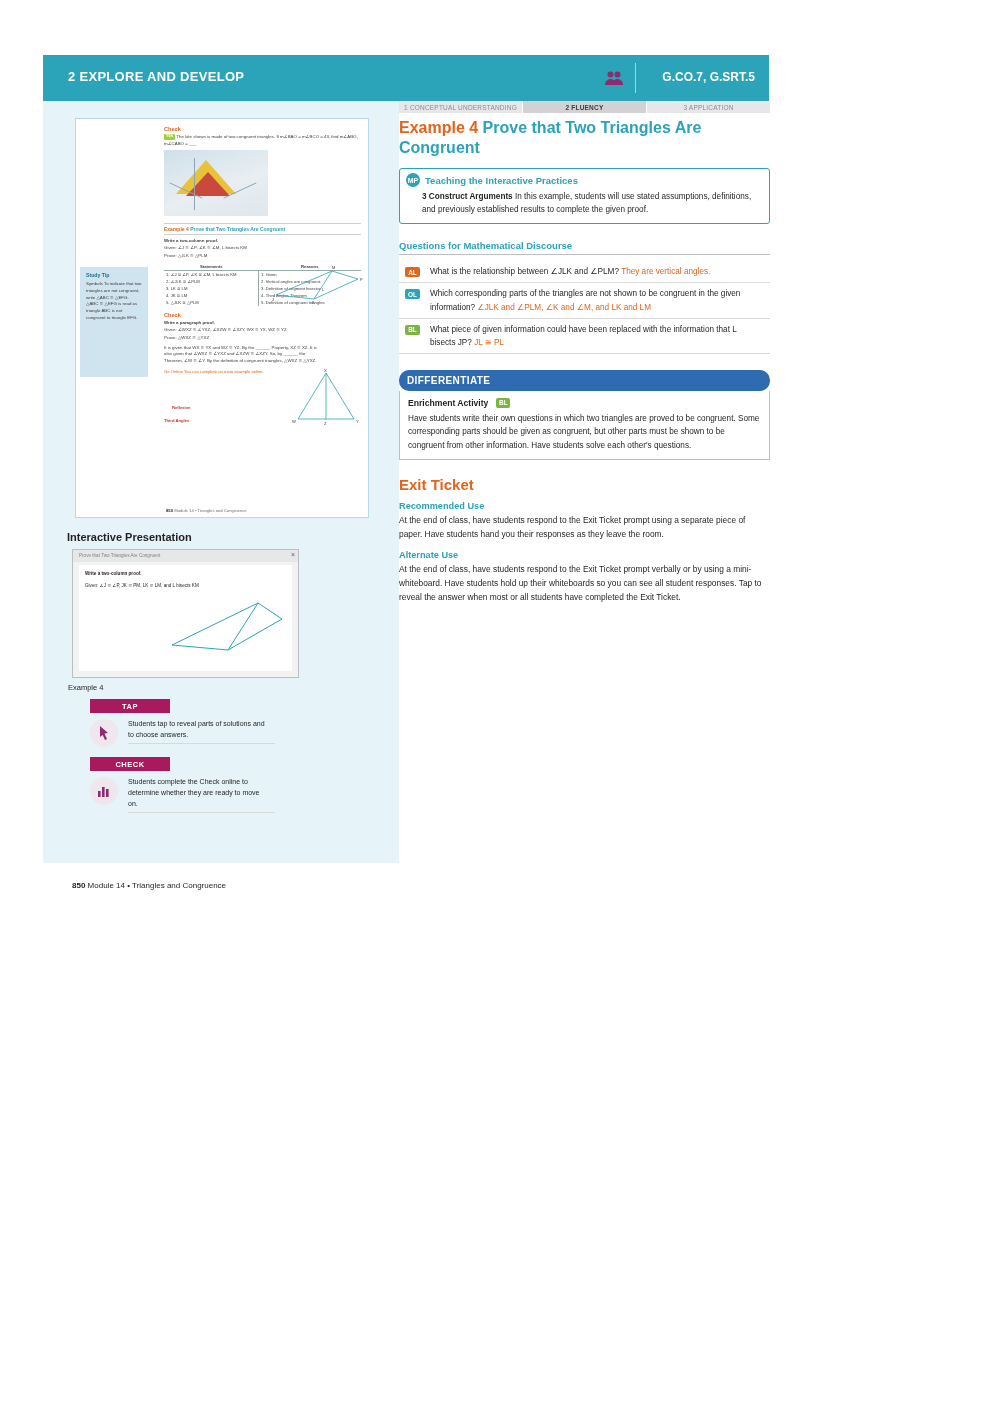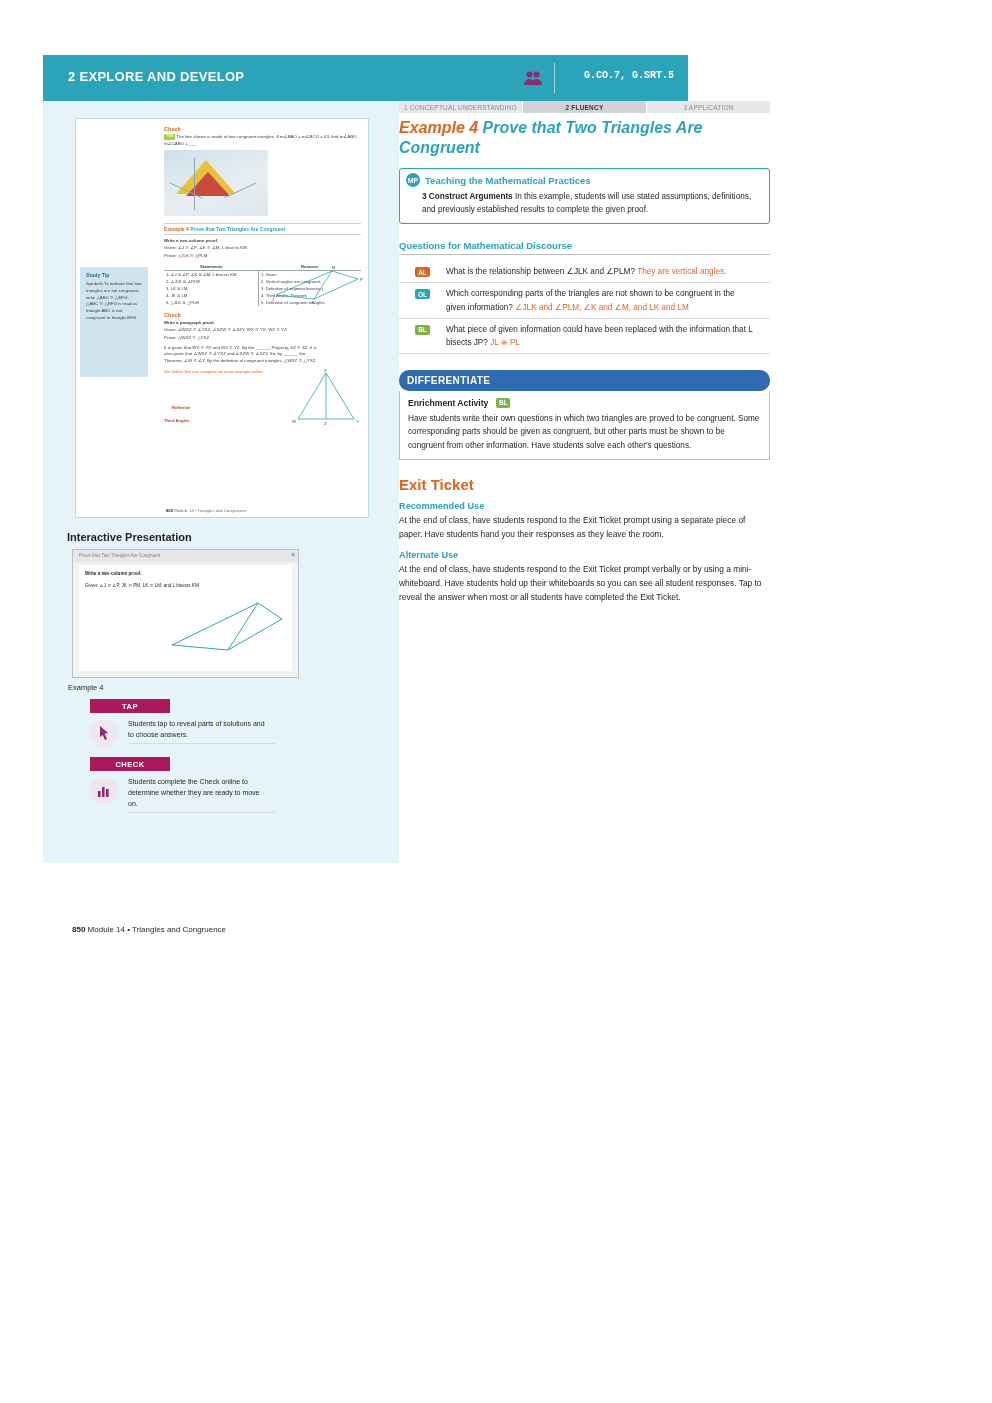--- a/index.html
+++ b/index.html
@@ -1,20 +1,20 @@
 <!DOCTYPE html>
 <html><head>
 <meta charset="utf-8">
 <style>
   html,body{margin:0;padding:0;background:#ffffff;}
   body{width:992px;height:1403px;font-family:"Liberation Sans",sans-serif;color:#231f20;position:relative;}
   
-  .topbar{position:absolute;left:43px;top:55px;width:645px;height:46px;background:#2ba3b8;}
+  .topbar{position:absolute;left:43px;top:55px;width:726px;height:46px;background:#2ba3b8;}
   .topbar .title{position:absolute;left:25px;top:14px;font-size:13px;font-weight:bold;color:#ffffff;letter-spacing:.3px;}
-  .topbar .stdcode{position:absolute;right:14px;top:15px;font-size:10px;font-weight:bold;color:#ffffff;font-family:Liberation Mono, monospace;}
+  .topbar .stdcode{position:absolute;right:14px;top:15px;font-size:12px;font-weight:bold;color:#ffffff;}
   .topbar .divider{position:absolute;right:133px;top:8px;width:1px;height:30px;background:rgba(255,255,255,.55);}
   .topbar .ppl-icon{position:absolute;right:145px;top:13px;width:20px;height:20px;}
   
   .tabs{position:absolute;left:399px;top:101px;width:371px;height:12px;display:flex;}
   .tab{flex:1;height:12px;background:#e6e7e8;color:#8a8d8f;font-size:6.5px;display:flex;align-items:center;justify-content:center;border-right:1px solid #ffffff;letter-spacing:.2px;}
   .tab.active{background:#d0d2d3;color:#3b3b3b;font-weight:bold;}
   .tab:last-child{border-right:none;}
   
   .leftcol{position:absolute;left:43px;top:101px;width:356px;height:762px;background:#e6f3f8;}
   
@@ -50,46 +50,46 @@
   .ipshot .inner{position:absolute;left:6px;top:15px;right:6px;bottom:6px;background:#ffffff;}
   .ipcap{position:absolute;left:68px;top:683px;font-size:7.5px;color:#231f20;}
   .chipwrap{position:absolute;left:90px;width:228px;}
   .chip{width:80px;height:14px;background:#a8195e;color:#fff;font-size:7.5px;font-weight:bold;display:flex;align-items:center;justify-content:center;letter-spacing:.5px;}
   .chiprow{display:flex;gap:10px;align-items:flex-start;margin-top:6px;}
   .circleicon{width:28px;height:28px;border-radius:50%;background:#f0e6ee;display:flex;align-items:center;justify-content:center;}
   .chiptext{font-size:7px;line-height:1.55;color:#231f20;max-width:140px;}
   .chipline{height:1px;background:#d9d9d9;width:147px;margin-top:2px;}
   
   .rcol{position:absolute;left:399px;top:118px;width:371px;}
-  .ex-title{font-size:16px;font-weight:bold;color:#e0651d;margin:0 0 10px 0;line-height:1.25;font-style:italic;}
+  .ex-title{font-size:16px;font-weight:bold;color:#e0651d;margin:0 0 10px 0;line-height:1.25;}
   .ex-title span{color:#2ba3b8;}
   .mpbox{border:1px solid #2ba3b8;border-radius:3px;padding:0;position:relative;margin-bottom:16px;}
   .mphead{display:flex;align-items:center;gap:5px;padding:4px 6px 0 6px;}
   .mpcirc{width:14px;height:14px;border-radius:50%;background:#2ba3b8;color:#fff;font-size:7px;font-weight:bold;display:flex;align-items:center;justify-content:center;}
   .mphead .t{font-size:9.5px;font-weight:bold;color:#2ba3b8;}
   .mpbody{font-size:8.2px;line-height:1.6;color:#231f20;padding:3px 10px 7px 22px;}
   .mpbody b{font-weight:bold;}
   .qmd-h{font-size:9.5px;font-weight:bold;color:#2ba3b8;border-bottom:1px solid #bcbec0;padding-bottom:3px;margin-bottom:6px;}
-  .qrow{display:flex;gap:16px;padding:4px 16px;border-bottom:1px solid #d9d9d9;}
+  .qrow{display:flex;gap:10px;padding:4px 6px;border-bottom:1px solid #d9d9d9;}
   .qrow:last-child{border-bottom:1px solid #bcbec0;}
   .lvl{min-width:15px;height:10px;border-radius:2px;color:#fff;font-size:6.5px;font-weight:bold;display:flex;align-items:center;justify-content:center;margin-top:2px;}
   .lvl.al{background:#e0651d;}
   .lvl.ol{background:#2ba3b8;}
   .lvl.bl{background:#7cb342;}
   .qtext{font-size:8.2px;line-height:1.6;color:#231f20;}
   .ans{color:#e0651d;}
   .diffhead{margin-top:16px;background:#2e6bb0;color:#fff;font-size:10px;font-weight:bold;letter-spacing:.4px;padding:5px 8px;border-radius:10px;}
   .diffbody{border:1px solid #bcbec0;border-top:none;padding:7px 8px;}
   .diffbody .eh{font-size:8.6px;font-weight:bold;margin:0 0 4px 0;display:flex;align-items:center;gap:8px;}
   .diffbody p{margin:0;font-size:8.2px;line-height:1.65;}
   .exit-h{font-size:15px;font-weight:bold;color:#e0651d;margin:16px 0 6px 0;}
   .sub-h{font-size:9.2px;font-weight:bold;color:#2ba3b8;margin:8px 0 3px 0;}
   .rcol p.body{font-size:8.4px;line-height:1.65;margin:0;}
   
-  .pfoot{position:absolute;left:72px;top:881px;font-size:8px;color:#231f20;margin-top:44px;}
+  .pfoot{position:absolute;left:72px;top:881px;font-size:8px;color:#231f20;}
   .pfoot b{font-weight:bold;}
 </style>
 </head>
 <body>
 
 <div class="leftcol"></div>
 
 <div class="topbar">
   <div class="title">2 EXPLORE AND DEVELOP</div>
   <span class="ppl-icon">
@@ -264,21 +264,21 @@
 
 <div class="rcol">
   <h1 class="ex-title">
     <span style="color:#e0651d;">Example 4</span>
     <span>Prove that Two Triangles Are Congruent</span>
   </h1>
 
   <div class="mpbox">
     <div class="mphead">
       <div class="mpcirc">MP</div>
-      <div class="t">Teaching the Mathematical Practices</div>
+      <div class="t">Teaching the Interactive Practices</div>
     </div>
     <div class="mpbody">
       <b>3 Construct Arguments</b>
       <span>In this example, students will use stated assumptions, definitions, and previously established results to complete the given proof.</span>
     </div>
   </div>
 
   <div class="qmd-h">Questions for Mathematical Discourse</div>
 
   <div class="qrow">

